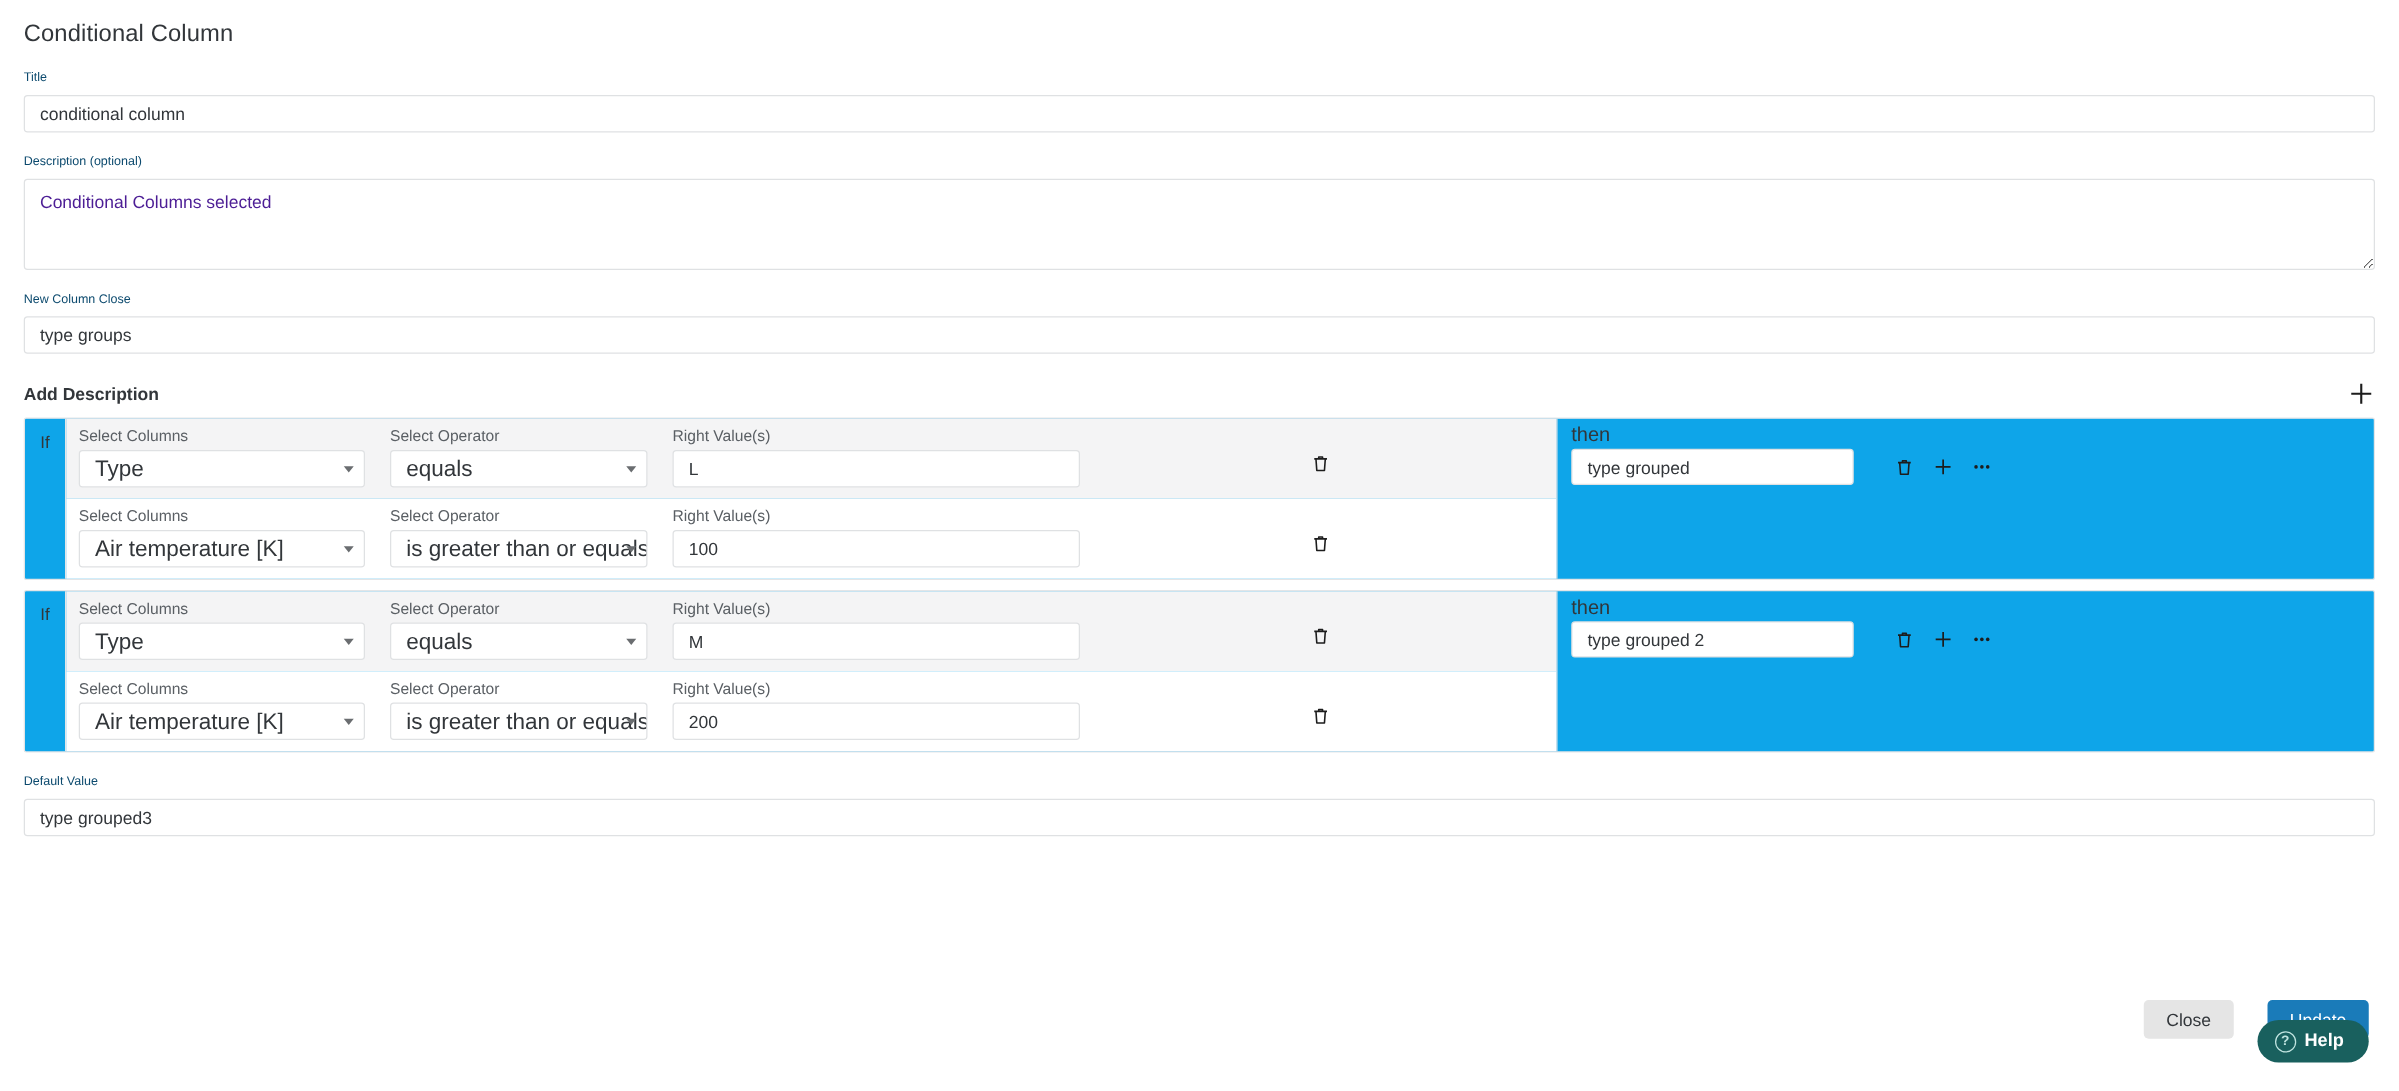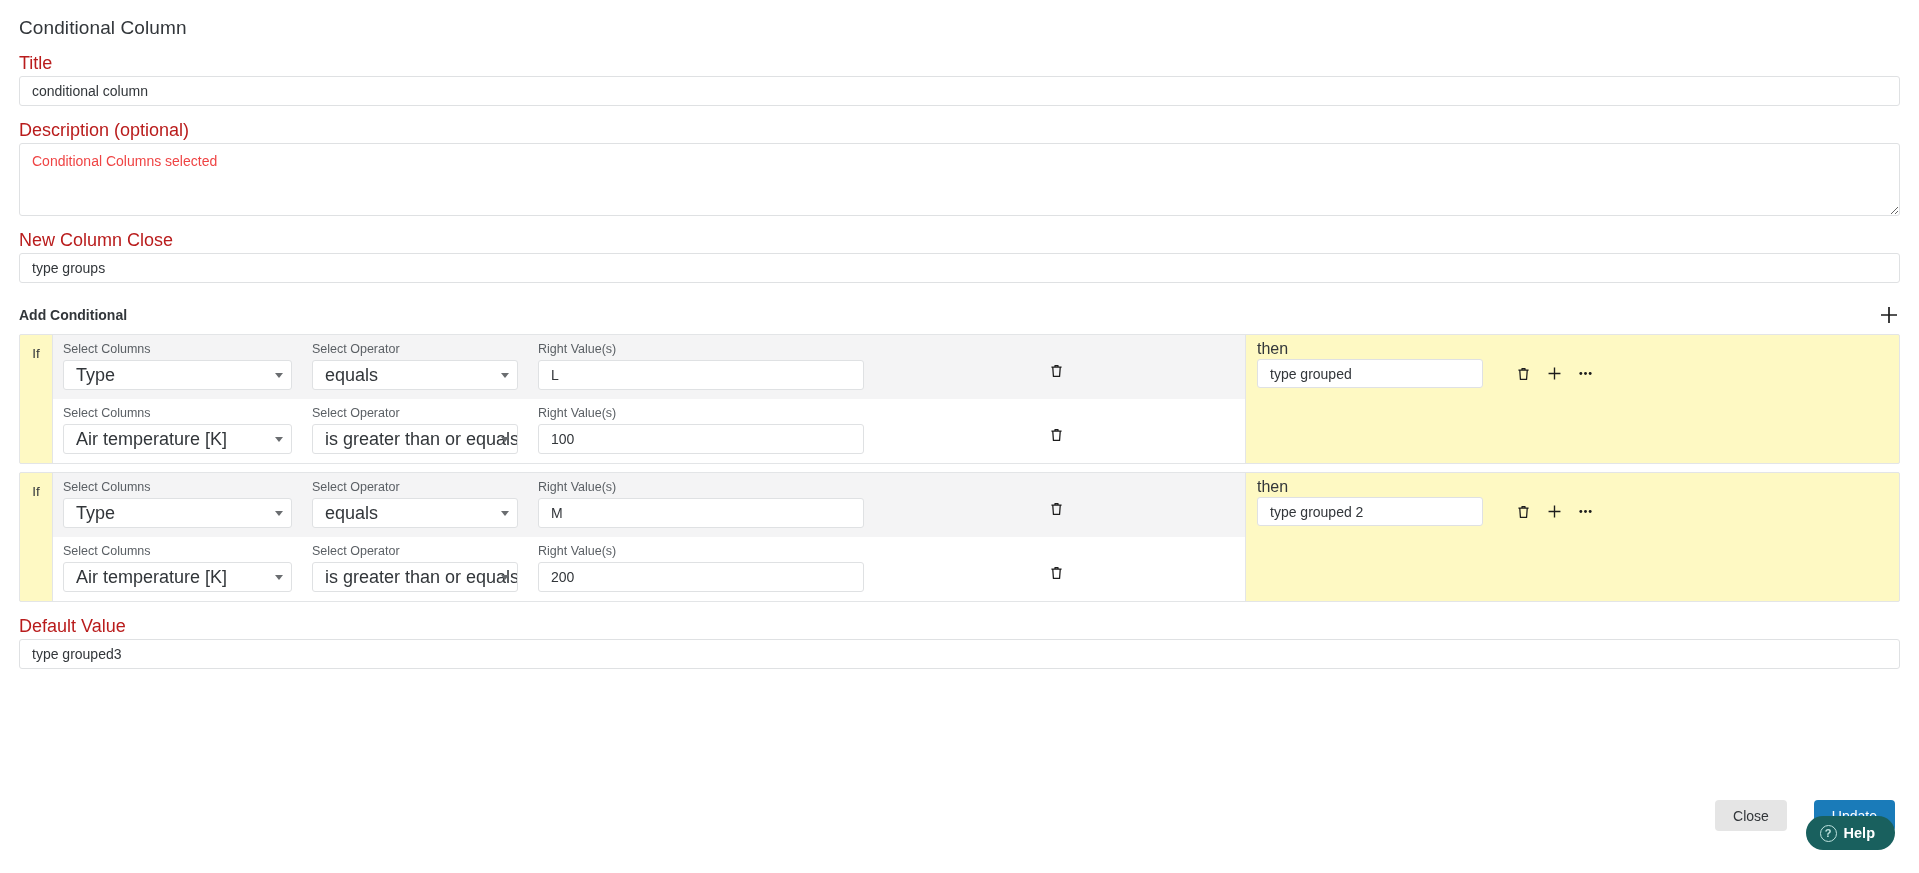--- a/index.html
+++ b/index.html
@@ -21,22 +21,22 @@
   .dialog-title {
     font-size: 19px;
     font-weight: 400;
     color: #32363a;
     padding-top: 17px;
     margin: 0 0 0 0;
     letter-spacing: .1px;
   }
 
   .field-label {
-    font-size: 18px;
-    color: #b91c1c;
+    font-size: 10px;
+    color: #0c4a6e;
     margin-top: 16px;
     margin-bottom: 5px;
     line-height: 16px;
   }
 
   .text-input {
     width: 100%;
     height: 30px;
     border: 1px solid #dfe1e3;
     border-radius: 3px;
@@ -50,21 +50,21 @@
   }
   .text-input::placeholder { color: #9aa0a6; }
 
   .textarea-input {
     width: 100%;
     height: 73px;
     border: 1px solid #dfe1e3;
     border-radius: 3px;
     background: #fff;
     font-size: 14px;
-    color: #ef4444;
+    color: #4c1d95;
     font-family: "Liberation Sans", sans-serif;
     padding: 8px 12px;
     outline: none;
     resize: vertical;
     display: block;
     line-height: 18px;
   }
 
   .section-head {
     display: flex;
@@ -90,21 +90,21 @@
   }
   .plus-lg { width: 22px; height: 22px; }
 
   
   .cond-group {
     border: 1px solid #e3e5e7;
     border-radius: 2px;
     display: flex;
     align-items: stretch;
     margin-bottom: 8px;
-    background: #fef9c3;
+    background: #0ea5e9;
     min-height: 130px;
   }
   .if-col {
     width: 32px;
     flex: 0 0 32px;
     display: flex;
     justify-content: center;
     padding-top: 11px;
   }
   .if-label {
@@ -275,21 +275,21 @@
   <div class="field-label">Title</div>
   <input class="text-input" type="text" value="conditional column" style="">
 
   <div class="field-label">Description (optional)</div>
   <textarea class="textarea-input" style="">Conditional Columns selected</textarea>
 
   <div class="field-label">New Column Close</div>
   <input class="text-input" type="text" value="type groups" style="">
 
   <div class="section-head">
-    <span class="title">Add Conditional</span>
+    <span class="title">Add Description</span>
     <button class="icon-btn">
       <svg class="plus-lg" viewBox="0 0 22 22">
         <path d="M11 3 V19 M3 11 H19" stroke="#1d1d1d" stroke-width="1.7" fill="none"></path>
       </svg>
     </button>
   </div>
 
   <div id="groups">
       <div class="cond-group">
         <div class="if-col">

